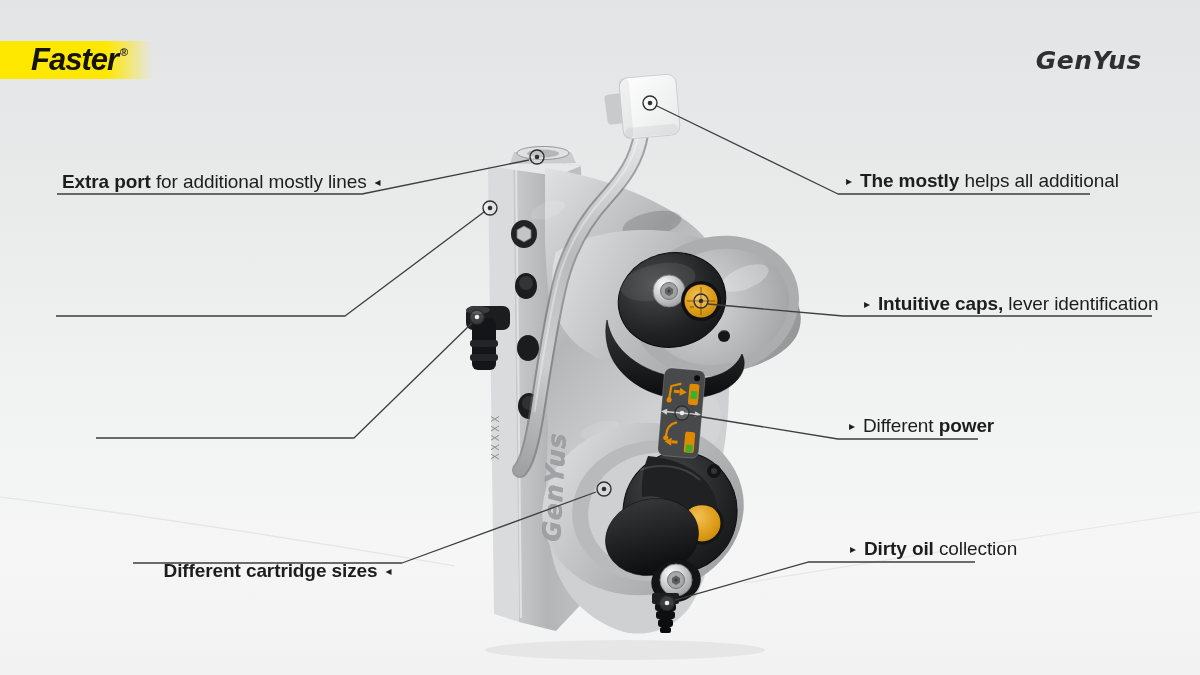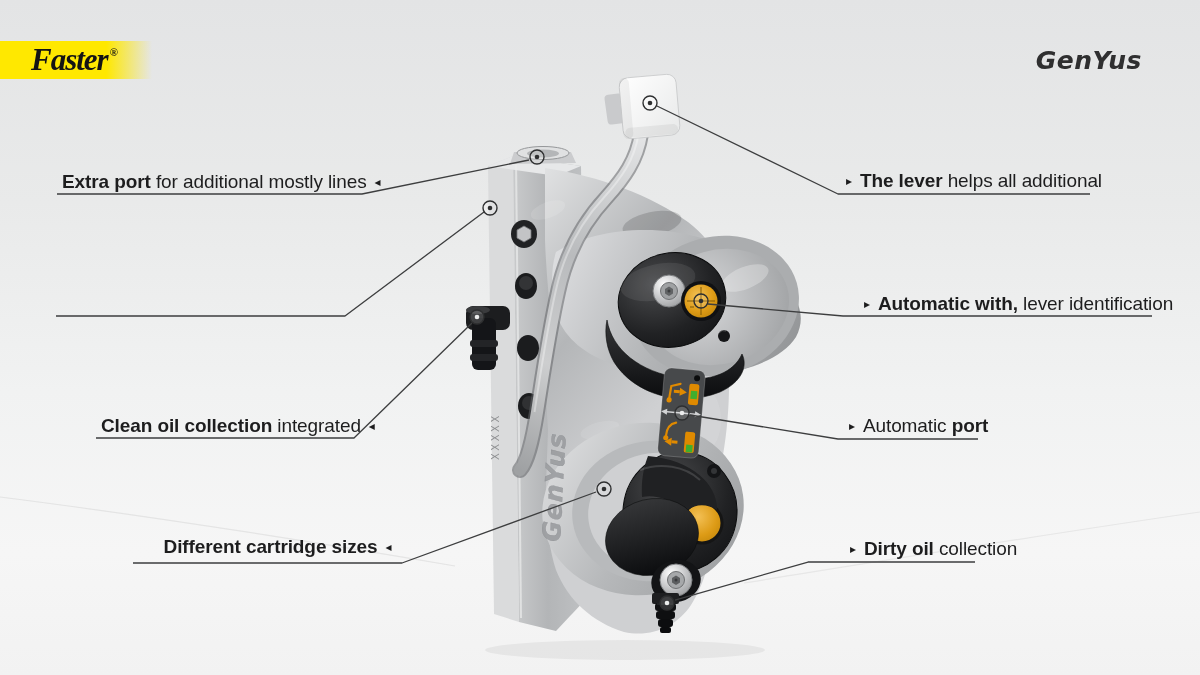--- a/index.html
+++ b/index.html
@@ -6,34 +6,34 @@
   .page{
     position:relative;width:1200px;height:675px;overflow:hidden;
     background:linear-gradient(180deg,#e3e4e5 0%,#e9eaea 30%,#f1f2f2 58%,#f6f6f6 82%,#f2f2f2 100%);
     font-family:"Liberation Sans","DejaVu Sans",sans-serif;
   }
   svg.scene{position:absolute;left:0;top:0;z-index:1;}
   
   .brand-band{position:absolute;left:0;top:41px;width:152px;height:38px;z-index:2;
     background:linear-gradient(90deg,#ffe800 0%,#ffe800 70%,rgba(255,232,0,0) 100%);}
   .brand{position:absolute;left:31px;top:42px;z-index:3;color:#141414;
-    font-family:Liberation Serif, serif;
+    font-family:Liberation Sans, sans-serif;
     font-style:italic;font-weight:800;font-size:31px;letter-spacing:-1px;}
   .brand sup{font-size:11px;font-style:normal;font-weight:700;position:relative;top:-3px;left:2px;}
   .model{position:absolute;right:58px;top:46px;z-index:3;color:#2f2f30;
     font-family:"DejaVu Sans","Liberation Sans",sans-serif;
     font-style:italic;font-weight:700;font-size:25px;letter-spacing:0.5px;}
   
   .callout{position:absolute;z-index:2;font-size:19px;line-height:24px;color:#1d1d1e;
     white-space:nowrap;letter-spacing:-0.1px;}
   .callout .b{font-weight:700;}
   .arr{font-family:"DejaVu Sans",sans-serif;font-size:12px;position:relative;top:-2px;}
   .arr.l{margin-left:8px;}
   .arr.r{margin-right:8px;}
-  .callout.center{text-align:center;}
+  .callout.center{text-align:center;margin-top:24px;}
 </style>
 </head>
 <body>
 
 <div class="page">
 
   <svg class="scene" width="1200" height="675" viewBox="0 0 1200 675">
     <defs>
       <linearGradient id="gSlab" x1="490" y1="0" x2="595" y2="0" gradientUnits="userSpaceOnUse">
         <stop offset="0" stop-color="#d7d8d9"></stop>
@@ -313,37 +313,34 @@
 
   <div class="brand-band"></div>
   <div class="brand"><span>Faster</span><sup>®</sup></div>
   <div class="model">GenYus</div>
 
   <div class="callout" style="left:62px;top:170px">
     <span class="b">Extra port</span><span> for additional mostly lines</span><span class="arr l">◂</span>
   </div>
 
 
-  <div class="callout" style="left:101px;top:414px">
-    <span class="b">Clean oil collection</span><span> integrated</span><span class="arr l">◂</span>
-  </div>
 
   <div class="callout center" style="left:145px;top:535px;width:265px">
     <div><span class="b">Different cartridge sizes</span><span class="arr l">◂</span></div>
   </div>
 
   <div class="callout" style="left:846px;top:169px">
-    <span class="arr r">▸</span><span class="b">The lever</span><span> helps all additional</span>
+    <span class="arr r">▸</span><span class="b">The mostly</span><span> helps all additional</span>
   </div>
 
   <div class="callout" style="left:864px;top:292px">
-    <span class="arr r">▸</span><span class="b">Automatic with,</span><span> lever identification</span>
+    <span class="arr r">▸</span><span class="b">Intuitive caps,</span><span> lever identification</span>
   </div>
 
   <div class="callout" style="left:849px;top:414px">
-    <span class="arr r">▸</span><span>Automatic</span><span class="b"> port</span>
+    <span class="arr r">▸</span><span>Different</span><span class="b"> power</span>
   </div>
 
   <div class="callout" style="left:850px;top:537px">
     <span class="arr r">▸</span><span class="b">Dirty oil</span><span> collection</span>
   </div>
 
 </div>
 
 </body></html>

